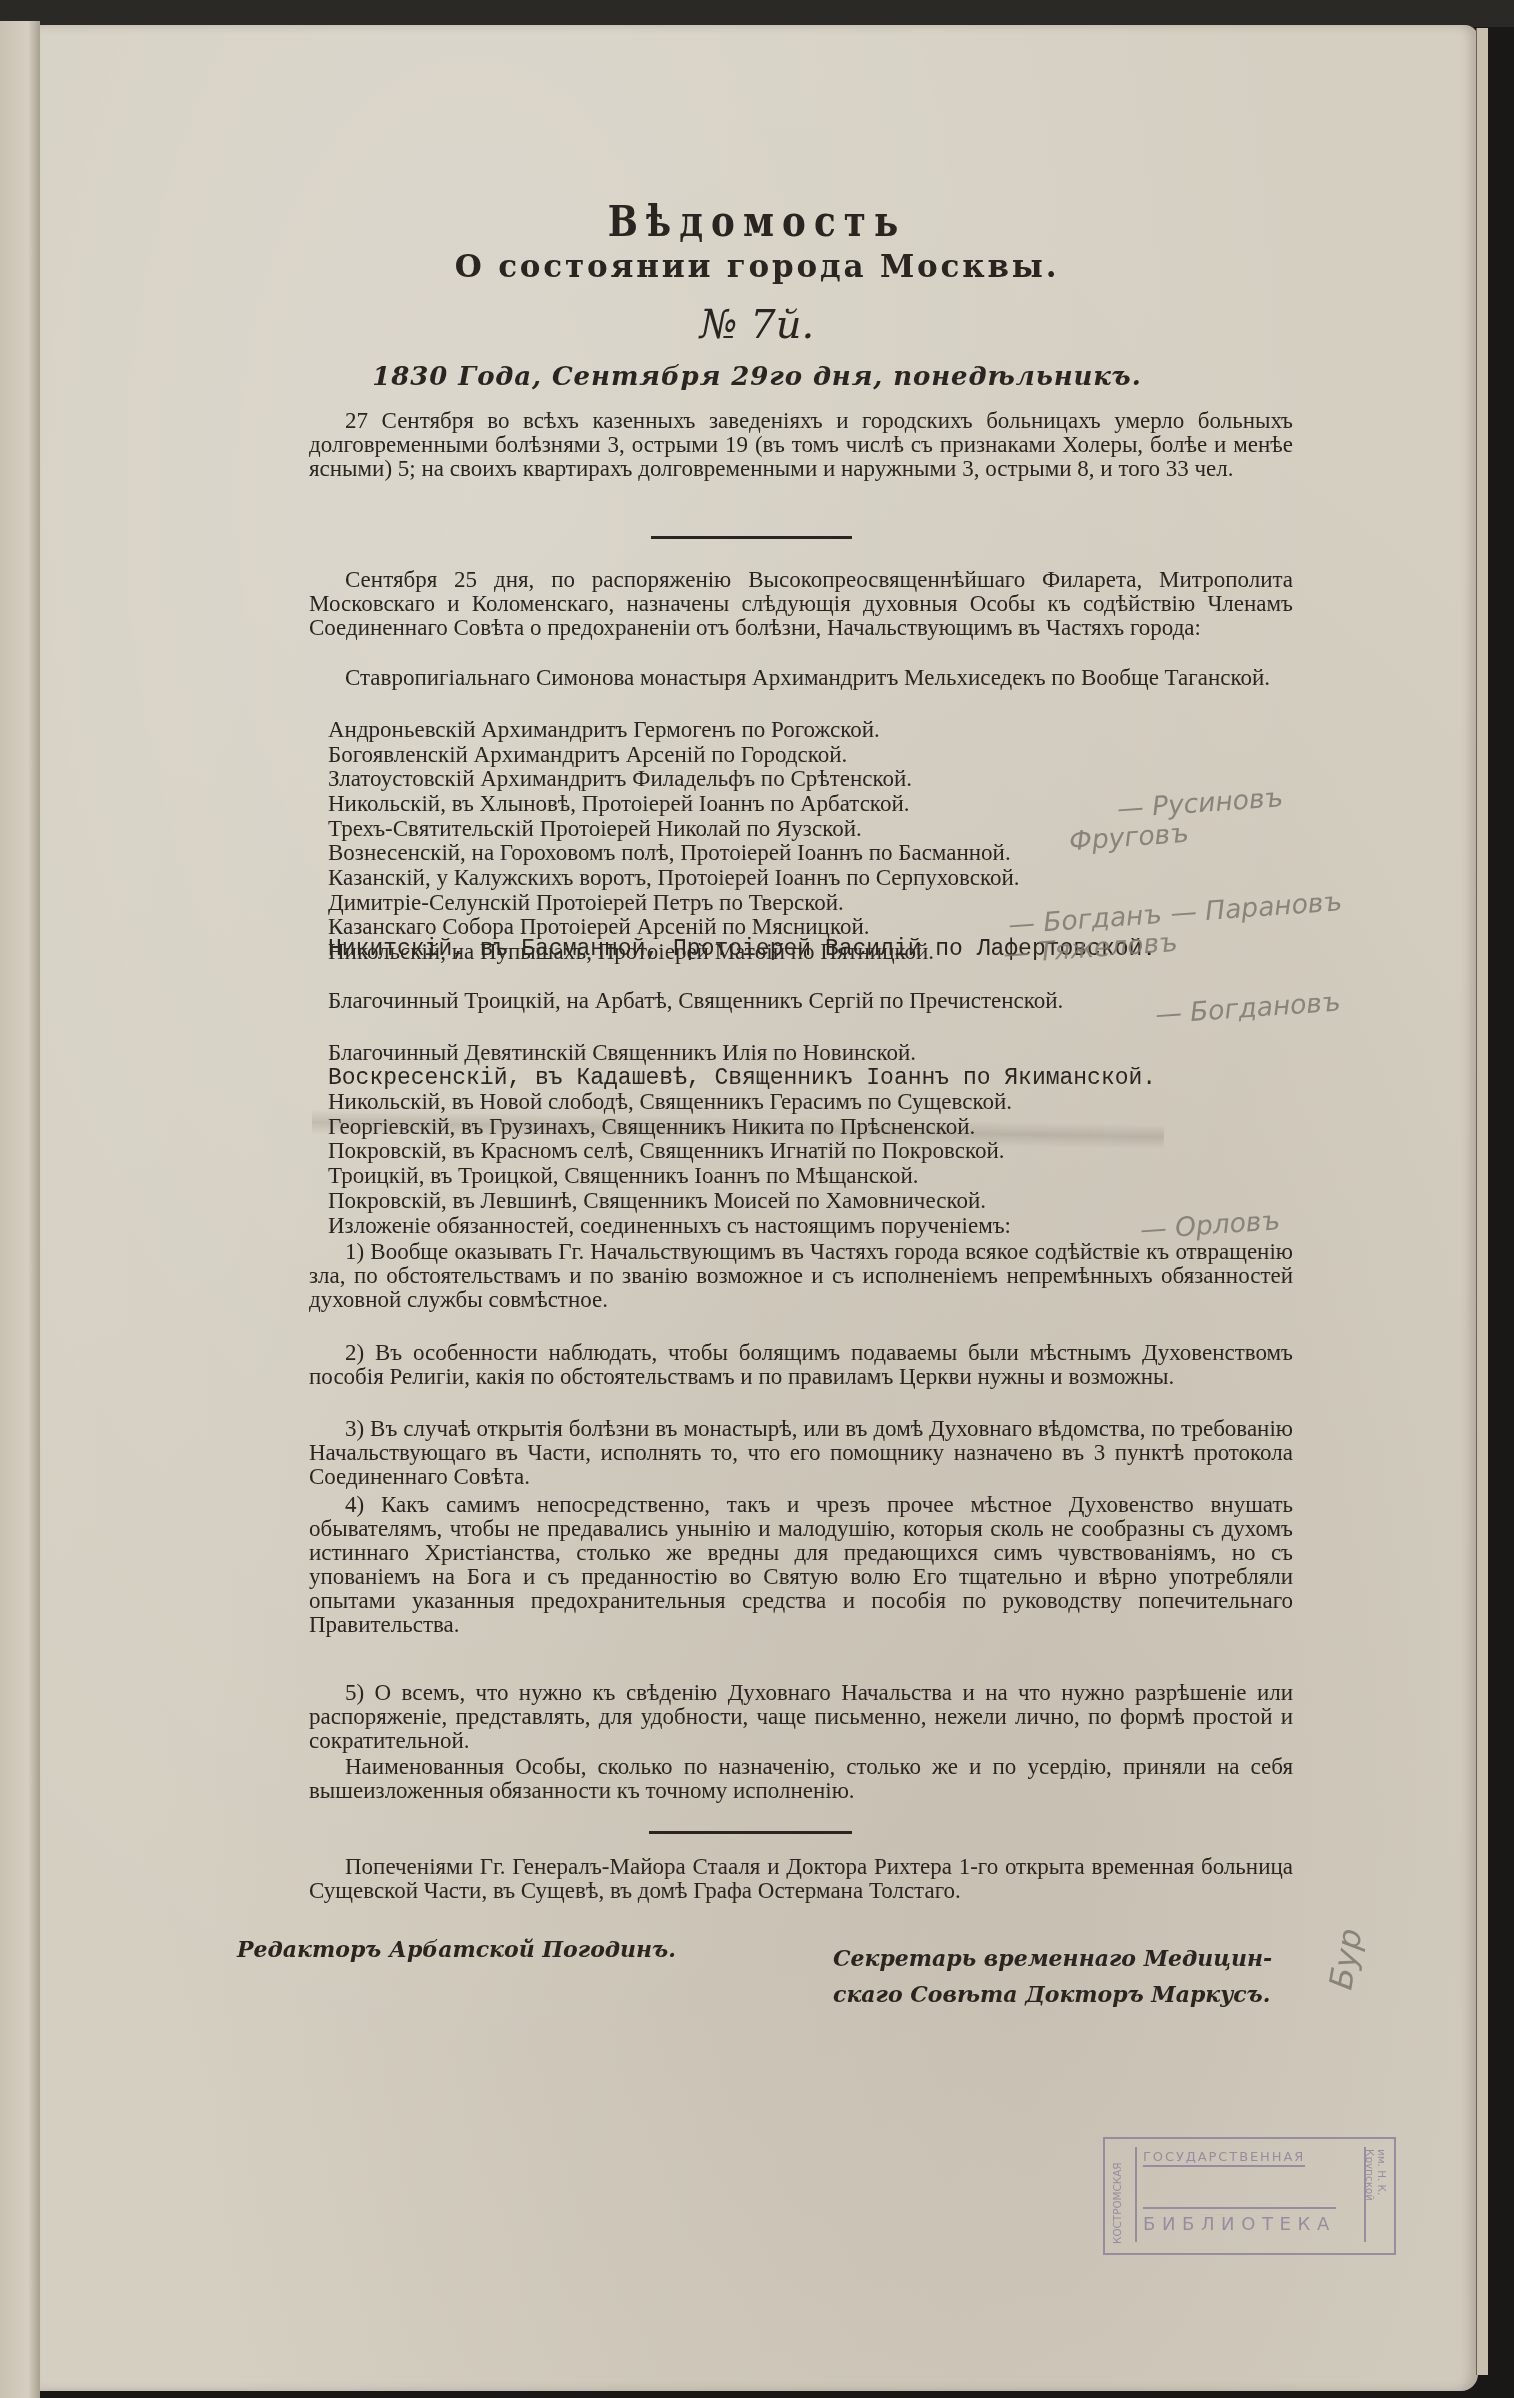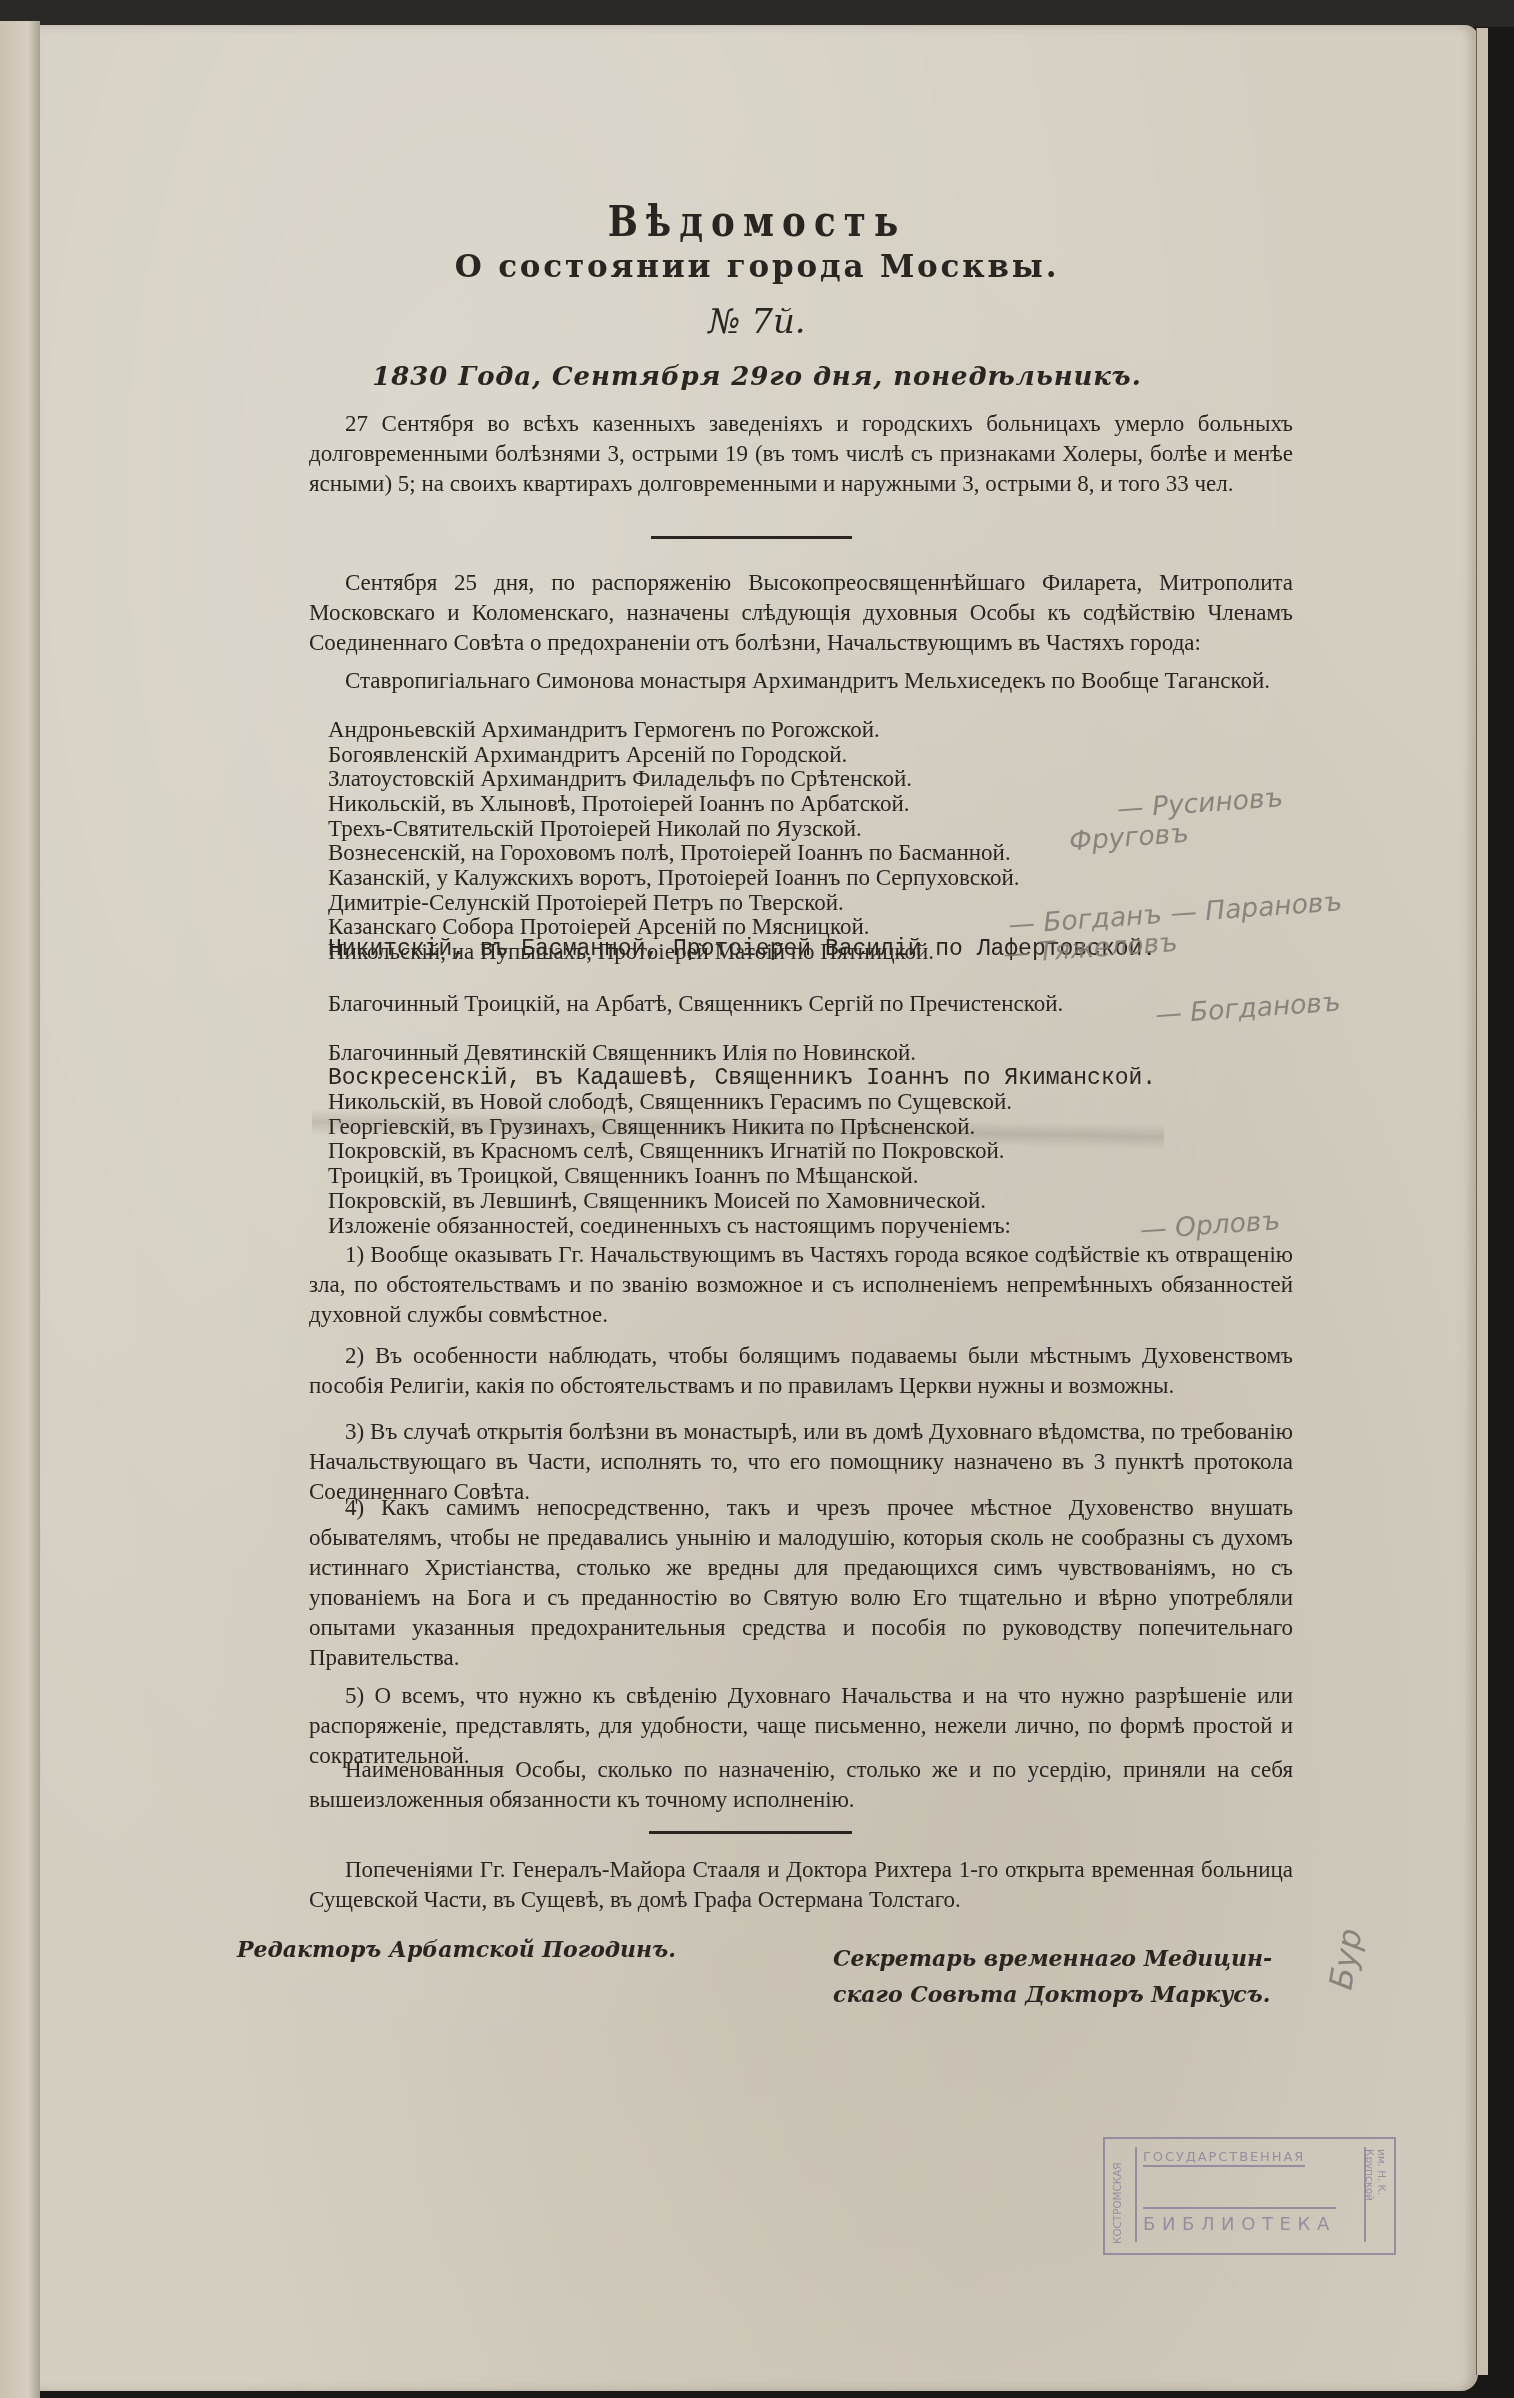--- a/index.html
+++ b/index.html
@@ -35,29 +35,29 @@
     left:189px; width:1136px; top:197px;
     font-family:"DejaVu Serif", serif; font-size:42px; letter-spacing:9.5px; font-weight:bold;
     transform:scaleX(0.85);
   }
   .title2 {
     left:189px; width:1136px; top:248px;
     font-family:"DejaVu Serif", serif; font-size:31px; letter-spacing:2.8px; font-weight:bold;
   }
   .issue {
     left:189px; width:1136px; top:301px;
-    font-family:"DejaVu Serif", serif; font-size:34px; font-style:italic;
+    font-family:"DejaVu Serif", serif; font-size:40px; font-style:italic;
   }
   .dateline {
     left:189px; width:1136px; top:361px;
     font-family:"DejaVu Serif", serif; font-size:26px; font-style:italic; font-weight:bold; letter-spacing:0.9px;
   }
   .para {
     left:309px; width:984px;
-    font-family:"Liberation Serif", serif; font-size:23px; line-height:30px;
+    font-family:"Liberation Serif", serif; font-size:23px; line-height:24px;
     text-align:justify; text-align-last:left;
     transform-origin:left top;
   }
   .indent { text-indent:36px; }
   .rule {
     position:absolute; height:2.8px; background:#2a2521;
   }
   .list-item {
     position:absolute; left:328px;
     font-family:"Liberation Serif", serif; font-size:23px; line-height:24.6px; color:#2a2521; white-space:nowrap;

